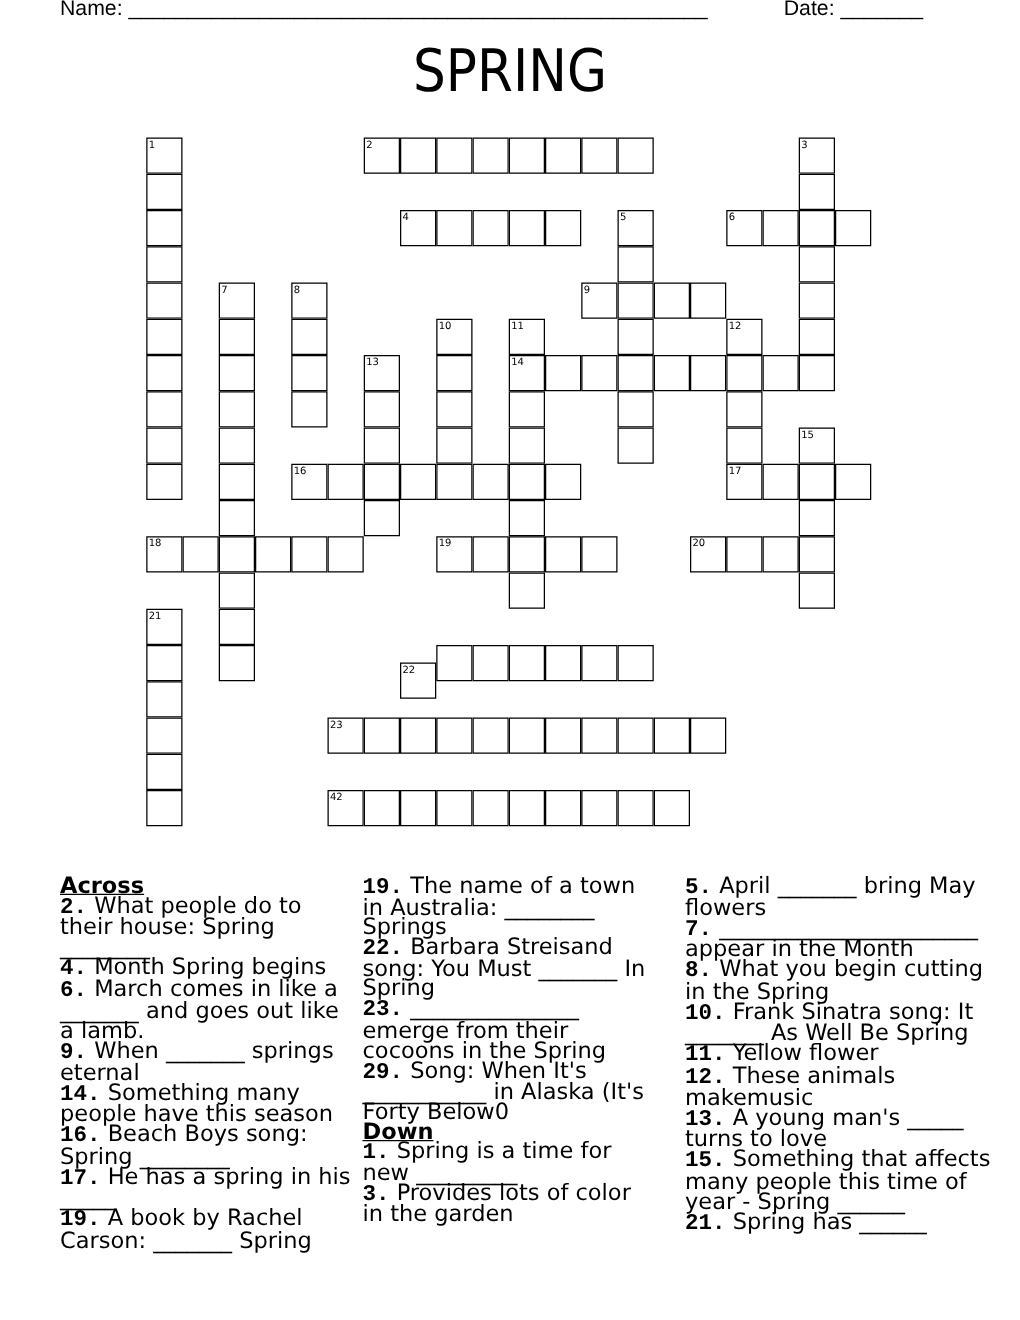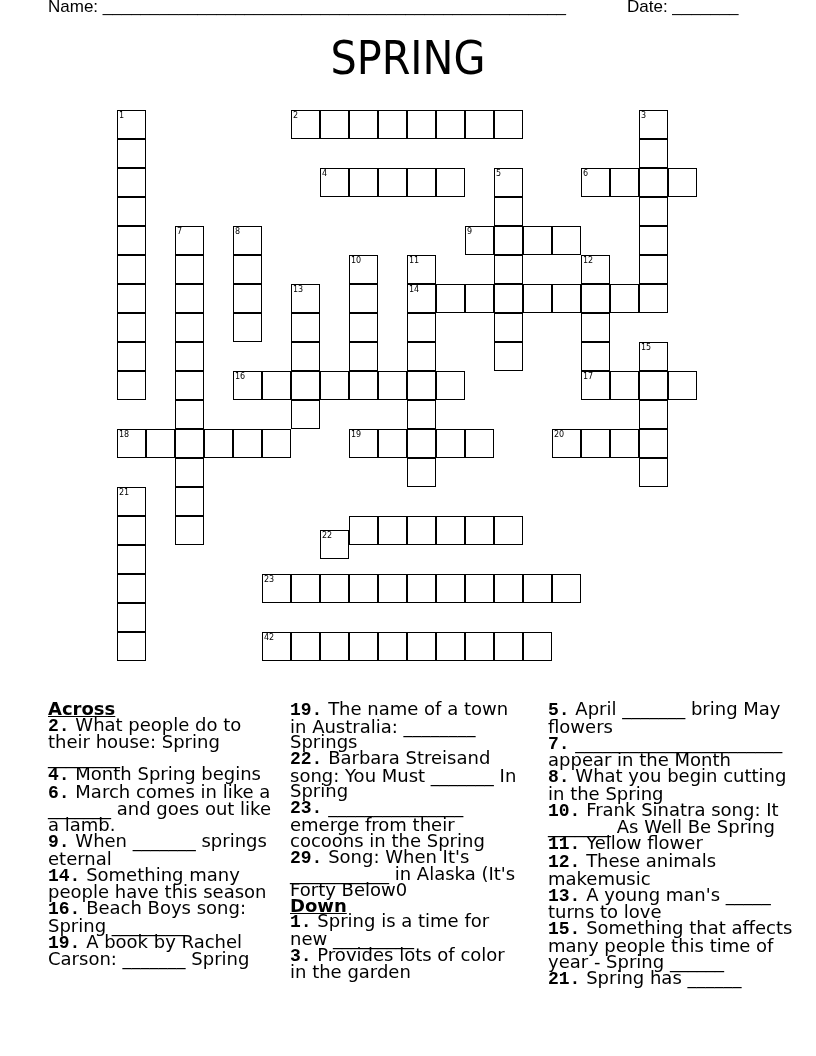--- a/index.html
+++ b/index.html
@@ -224,20 +224,21 @@
   </div>
 
 <div class="clues c1">
   <span class="heading">Across</span>
   <span class="clue"><b>2.</b><span> What people do to their house: Spring ________</span></span>
   <span class="clue"><b>4.</b><span> Month Spring begins</span></span>
   <span class="clue"><b>6.</b><span> March comes in like a _______ and goes out like a lamb.</span></span>
   <span class="clue"><b>9.</b><span> When _______ springs eternal</span></span>
   <span class="clue"><b>14.</b><span> Something many people have this season</span></span>
   <span class="clue"><b>16.</b><span> Beach Boys song: Spring ________</span></span>
+  <span class="clue"><b>17.</b><span> He has a spring in his _____</span></span>
   <span class="clue"><b>19.</b><span> A book by Rachel Carson: _______ Spring</span></span>
 </div>
 
 <div class="clues c2">
   <span class="clue"><b>19.</b><span> The name of a town in Australia: ________ Springs</span></span>
   <span class="clue"><b>22.</b><span> Barbara Streisand song: You Must _______ In Spring</span></span>
   <span class="clue"><b>23.</b><span> _______________ emerge from their cocoons in the Spring</span></span>
   <span class="clue"><b>29.</b><span> Song: When It's ___________ in Alaska (It's Forty Below0</span></span>
   <span class="heading">Down</span>
   <span class="clue"><b>1.</b><span> Spring is a time for new _________</span></span>

